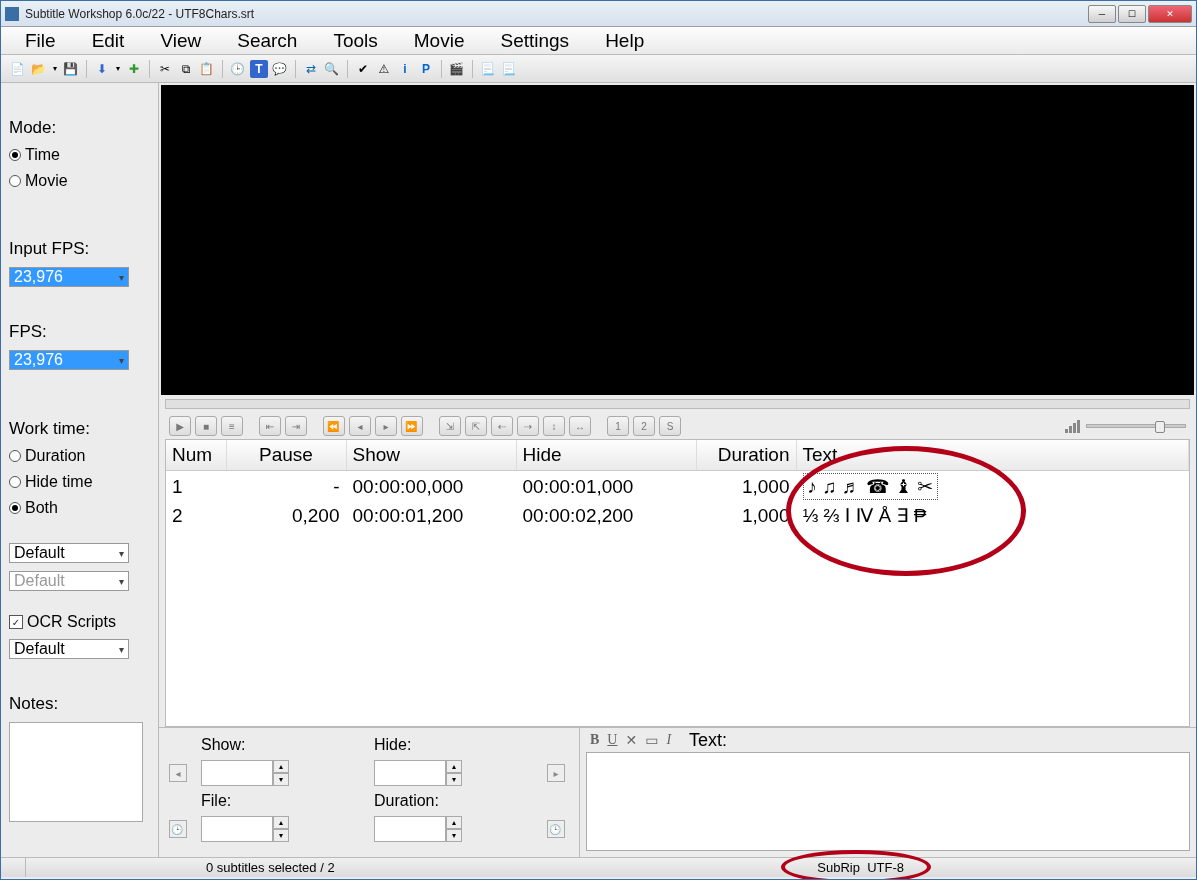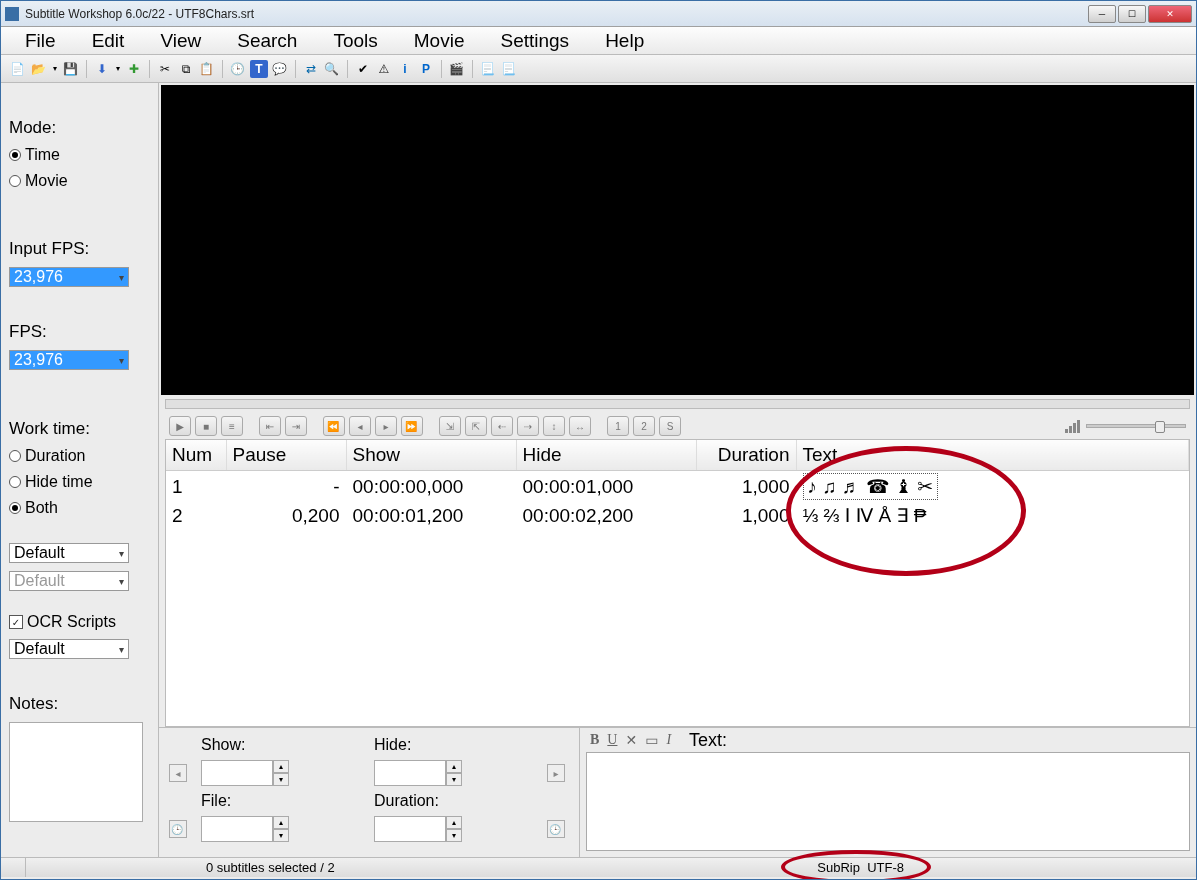--- a/index.html
+++ b/index.html
@@ -258,21 +258,21 @@
             <div class="thumb"></div>
           </div>
       </div>
     </div>
 
     <div class="grid">
       <table>
         <thead>
           <tr>
             <th style="width:60px">Num</th>
-            <th style="width:120px;text-align:left">Pause</th>
+            <th style="width:120px;text-align:center">Pause</th>
             <th style="width:170px">Show</th>
             <th style="width:180px">Hide</th>
             <th style="width:100px;text-align:right">Duration</th>
             <th>Text</th>
           </tr>
         </thead>
         <tbody>
           <tr>
             <td>1</td>
             <td class="right">-</td>

